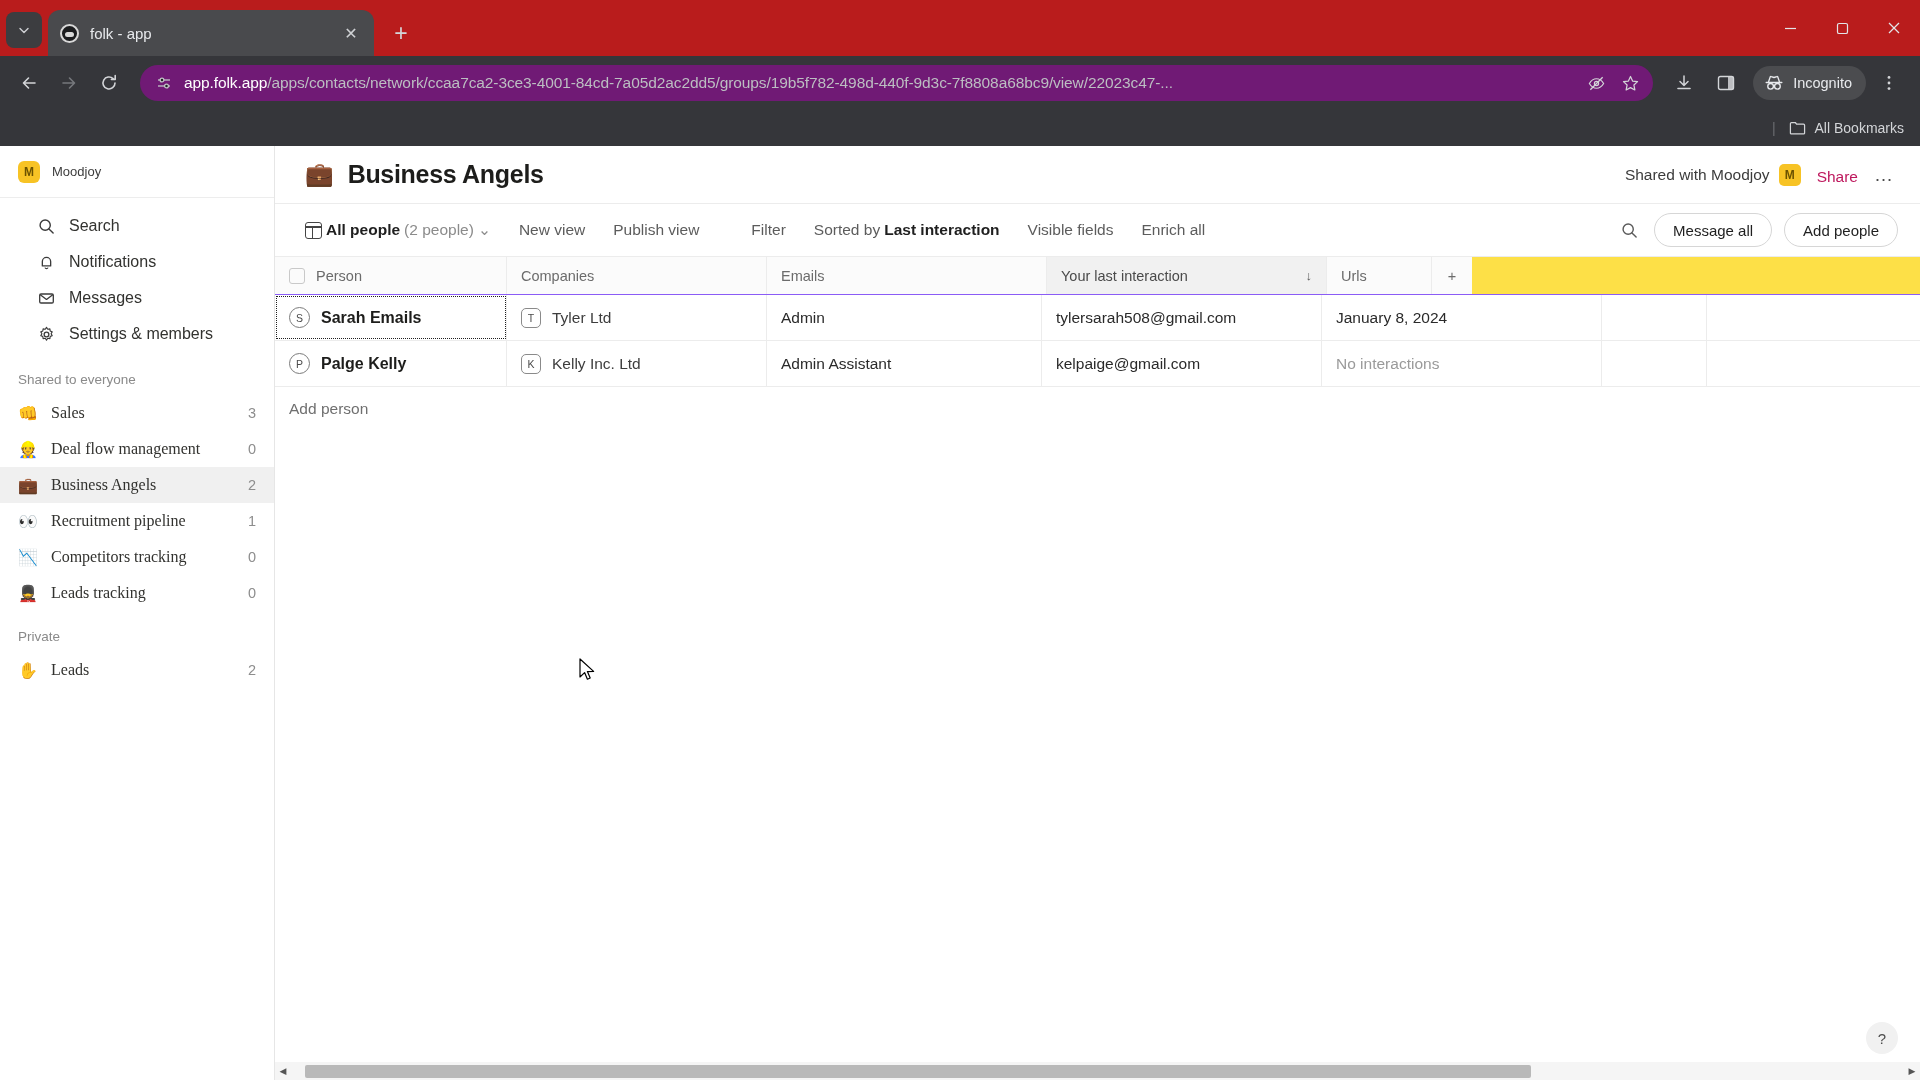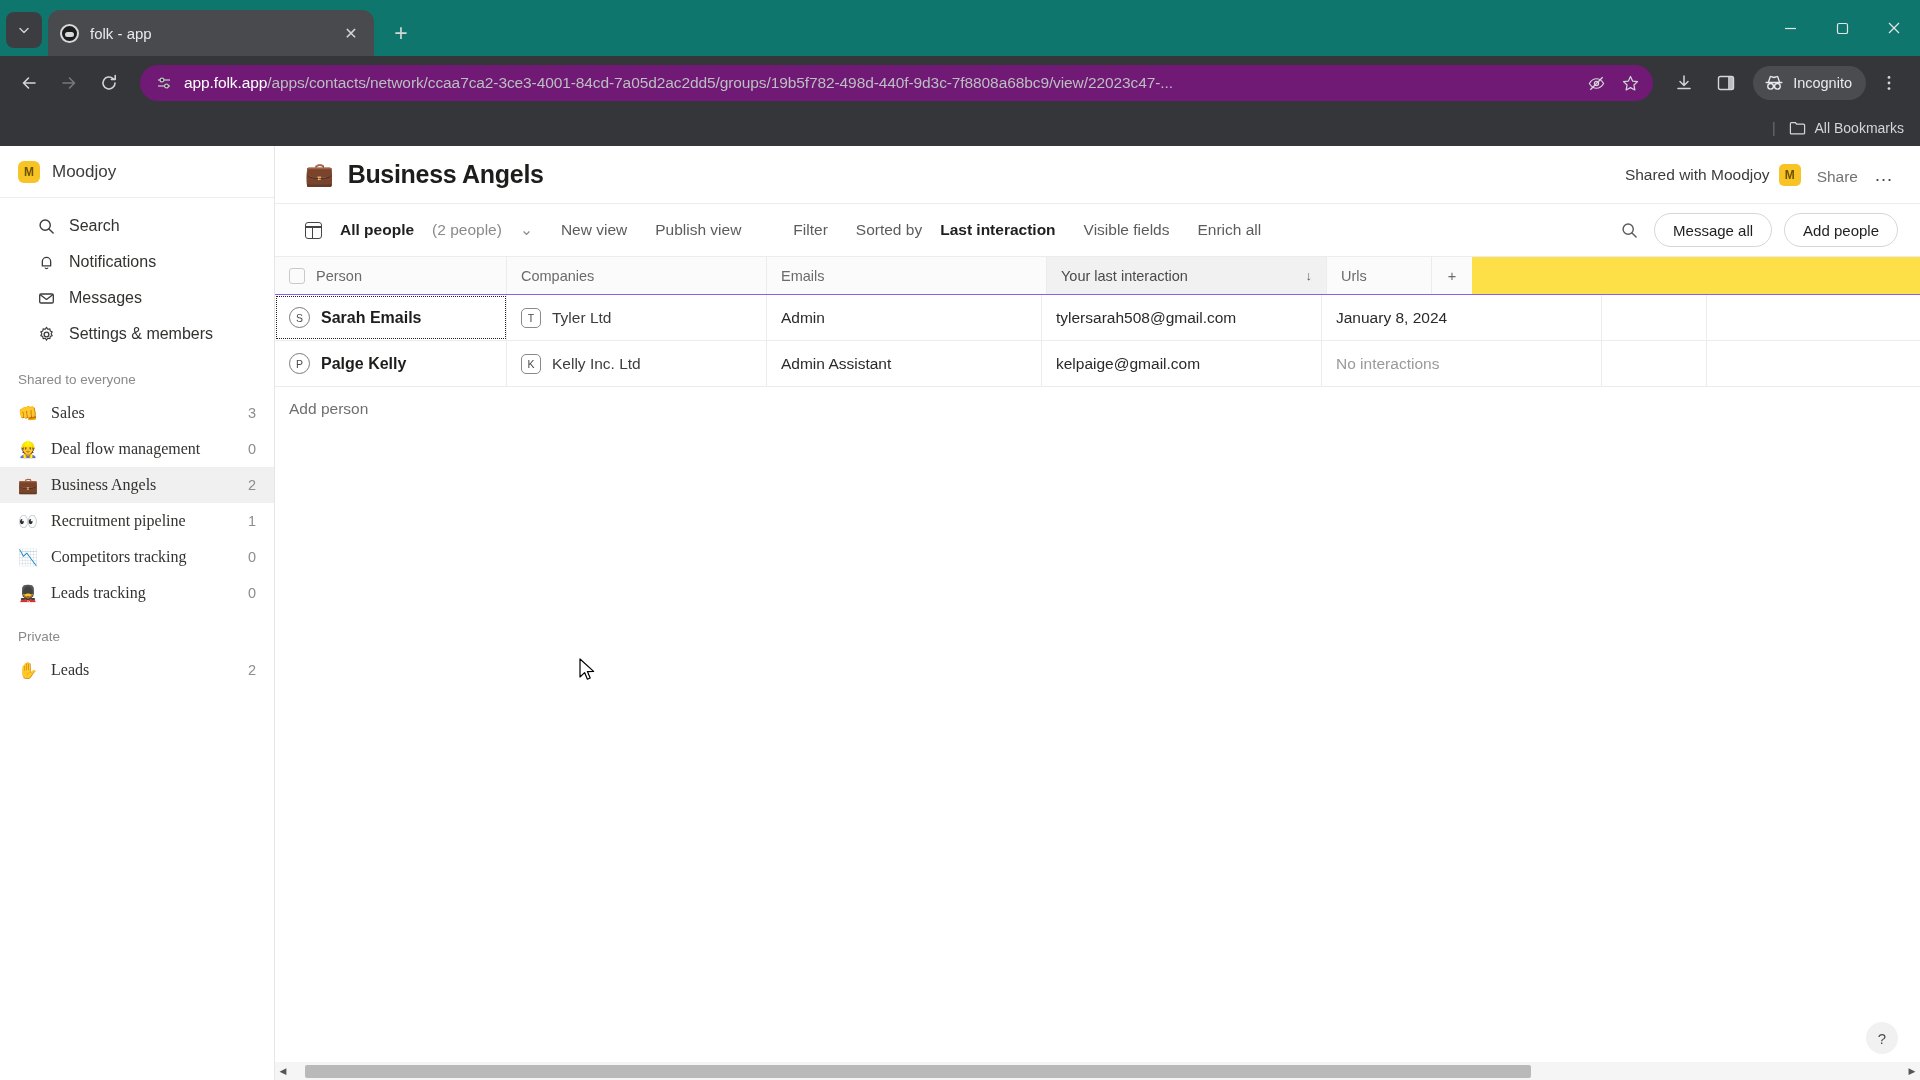--- a/index.html
+++ b/index.html
@@ -7,21 +7,21 @@
   body {
     font-family: "Liberation Sans", sans-serif;
     background: #ffffff;
     -webkit-font-smoothing: antialiased;
   }
 
   
   .browser { width: 1920px; height: 1080px; display: flex; flex-direction: column; }
 
   .tabstrip {
-    height: 56px; background: #0f766e; display: flex; align-items: flex-end;
+    height: 56px; background: #b91c1c; display: flex; align-items: flex-end;
     padding-left: 6px; position: relative;
   }
   .tab-list-btn {
     width: 36px; height: 36px; border-radius: 8px; background: #3c3d40;
     margin-bottom: 8px; margin-right: 6px; display: flex; align-items: center;
     justify-content: center; color: #cfd1d4; flex: none;
   }
   .tab {
     width: 326px; height: 46px; background: #494a4d; border-radius: 12px 12px 0 0;
     display: flex; align-items: center; padding: 0 12px; gap: 11px; position: relative;
@@ -100,21 +100,21 @@
   }
   .workspace {
     height: 52px; display: flex; align-items: center; gap: 12px; padding: 0 18px;
     border-bottom: 1px solid #ededed;
   }
   .ws-logo {
     width: 22px; height: 22px; border-radius: 6px; background: #f7c325; color: #6b5200;
     display: flex; align-items: center; justify-content: center; font-size: 12px;
     font-weight: bold; flex: none;
   }
-  .ws-name { font-size: 17px; color: #3c3c3c; }
+  .ws-name { font-size: 13px; color: #3c3c3c; }
 
   .nav-section { padding: 10px 0 2px 0; }
   .nav-item {
     height: 36px; display: flex; align-items: center; gap: 13px; padding: 0 36px;
     font-size: 16px; color: #32322f; cursor: default;
   }
   .nav-item .ic { width: 20px; display: flex; align-items: center; justify-content: center; color: #3b3b3b; flex:none;}
 
   .group-head {
     font-size: 13.5px; color: #8a8a8a; padding: 18px 18px 8px 18px;
@@ -136,28 +136,28 @@
     border-bottom: 1px solid #ececec; gap: 14px;
   }
   .title-emoji { font-size: 23px; }
   .main-title { font-size: 25px; font-weight: bold; color: #1d1d1b; letter-spacing: -0.3px; }
   .header-right { margin-left: auto; display: flex; align-items: flex-end; gap: 16px; }
   .shared-with { display: flex; align-items: center; gap: 9px; font-size: 15.5px; color: #3b3b3b; }
   .shared-avatar {
     width: 22px; height: 22px; border-radius: 5px; background: #f7c325; color: #6b5200;
     display: flex; align-items: center; justify-content: center; font-size: 12px; font-weight: bold;
   }
-  .share-btn { font-size: 15.5px; color: #737373; }
+  .share-btn { font-size: 15.5px; color: #be185d; }
   .more-btn { font-size: 19px; color: #4a4a4a; letter-spacing: 1px; }
 
   .view-toolbar {
     height: 52px; display: flex; align-items: center; padding: 0 22px 0 30px; gap: 0;
     font-size: 15.5px; color: #5c5c5c;
   }
-  .vt-item { display: flex; align-items: center; gap: 18px; padding: 0 14px; height: 32px; border-radius: 6px; white-space: nowrap;}
+  .vt-item { display: flex; align-items: center; gap: 4px; padding: 0 14px; height: 32px; border-radius: 6px; white-space: nowrap;}
   .vt-first { padding-left: 0; }
   .vt-strong { color: #1f1f1f; font-weight: bold; }
   .vt-muted { color: #8b8b8b; }
   .vt-gap { width: 24px; }
   .vt-right { margin-left: auto; display: flex; align-items: center; gap: 12px; }
   .vt-search-ic { width: 26px; height: 26px; display: flex; align-items: center; justify-content: center; color: #5a5a5a; }
   .pill-btn {
     height: 34px; border: 1px solid #d6d6d6; border-radius: 18px; padding: 0 18px;
     display: flex; align-items: center; font-size: 15px; color: #1f1f1f; background: #fff;
     white-space: nowrap;

